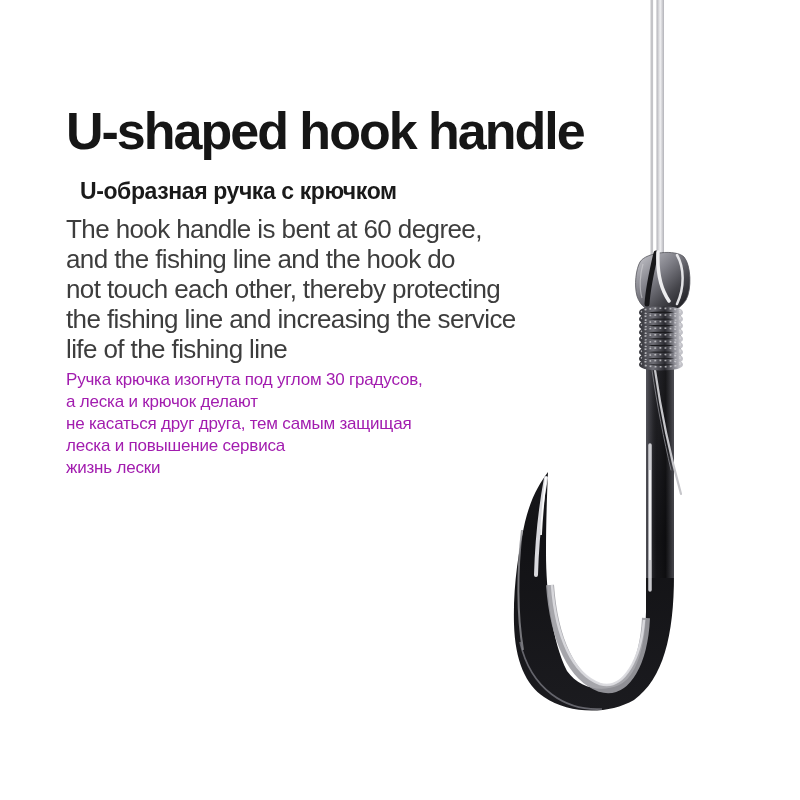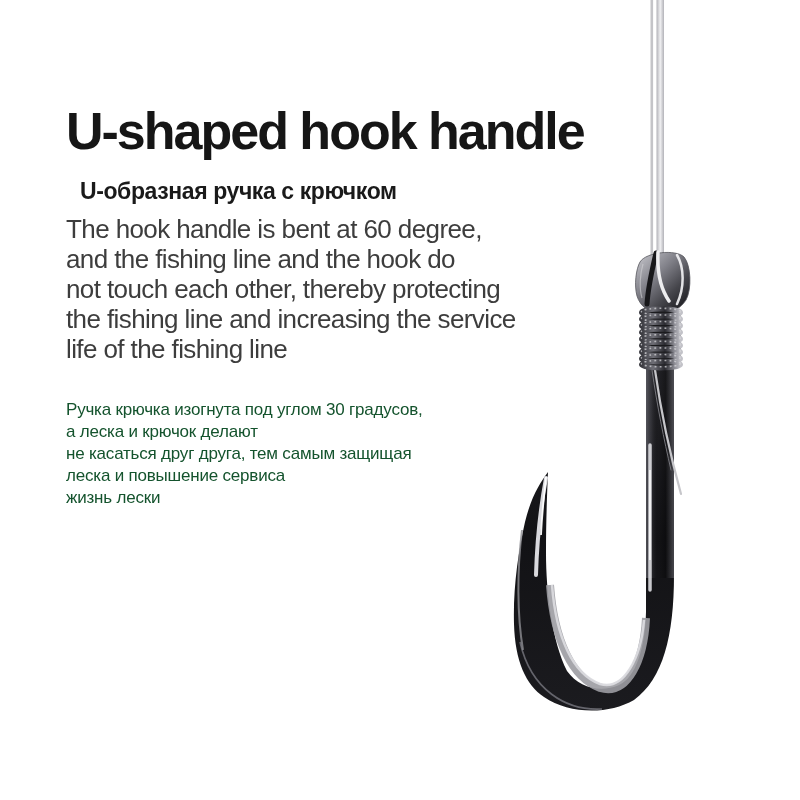--- a/index.html
+++ b/index.html
@@ -18,21 +18,21 @@
     color:#1a1a1a;white-space:nowrap;
   }
   .desc-en{
     position:absolute;left:66px;top:214px;width:480px;
     font-size:26px;font-weight:400;letter-spacing:-0.6px;
     color:#3d3d3d;line-height:30px;white-space:pre-line;
   }
   .desc-ru{
     position:absolute;left:66px;top:369px;width:420px;
     font-size:17px;font-weight:400;letter-spacing:-0.2px;
-    color:#14532d;line-height:22px;white-space:pre-line;margin-top:30px;
+    color:#a21caf;line-height:22px;white-space:pre-line;
   }
   .hook-art{position:absolute;left:0;top:0;width:800px;height:800px;}
 </style>
 </head>
 <body>
 
 <div class="canvas">
 
   <div class="title">U-shaped hook handle</div>
   <div class="subtitle">U-образная ручка с крючком</div>

